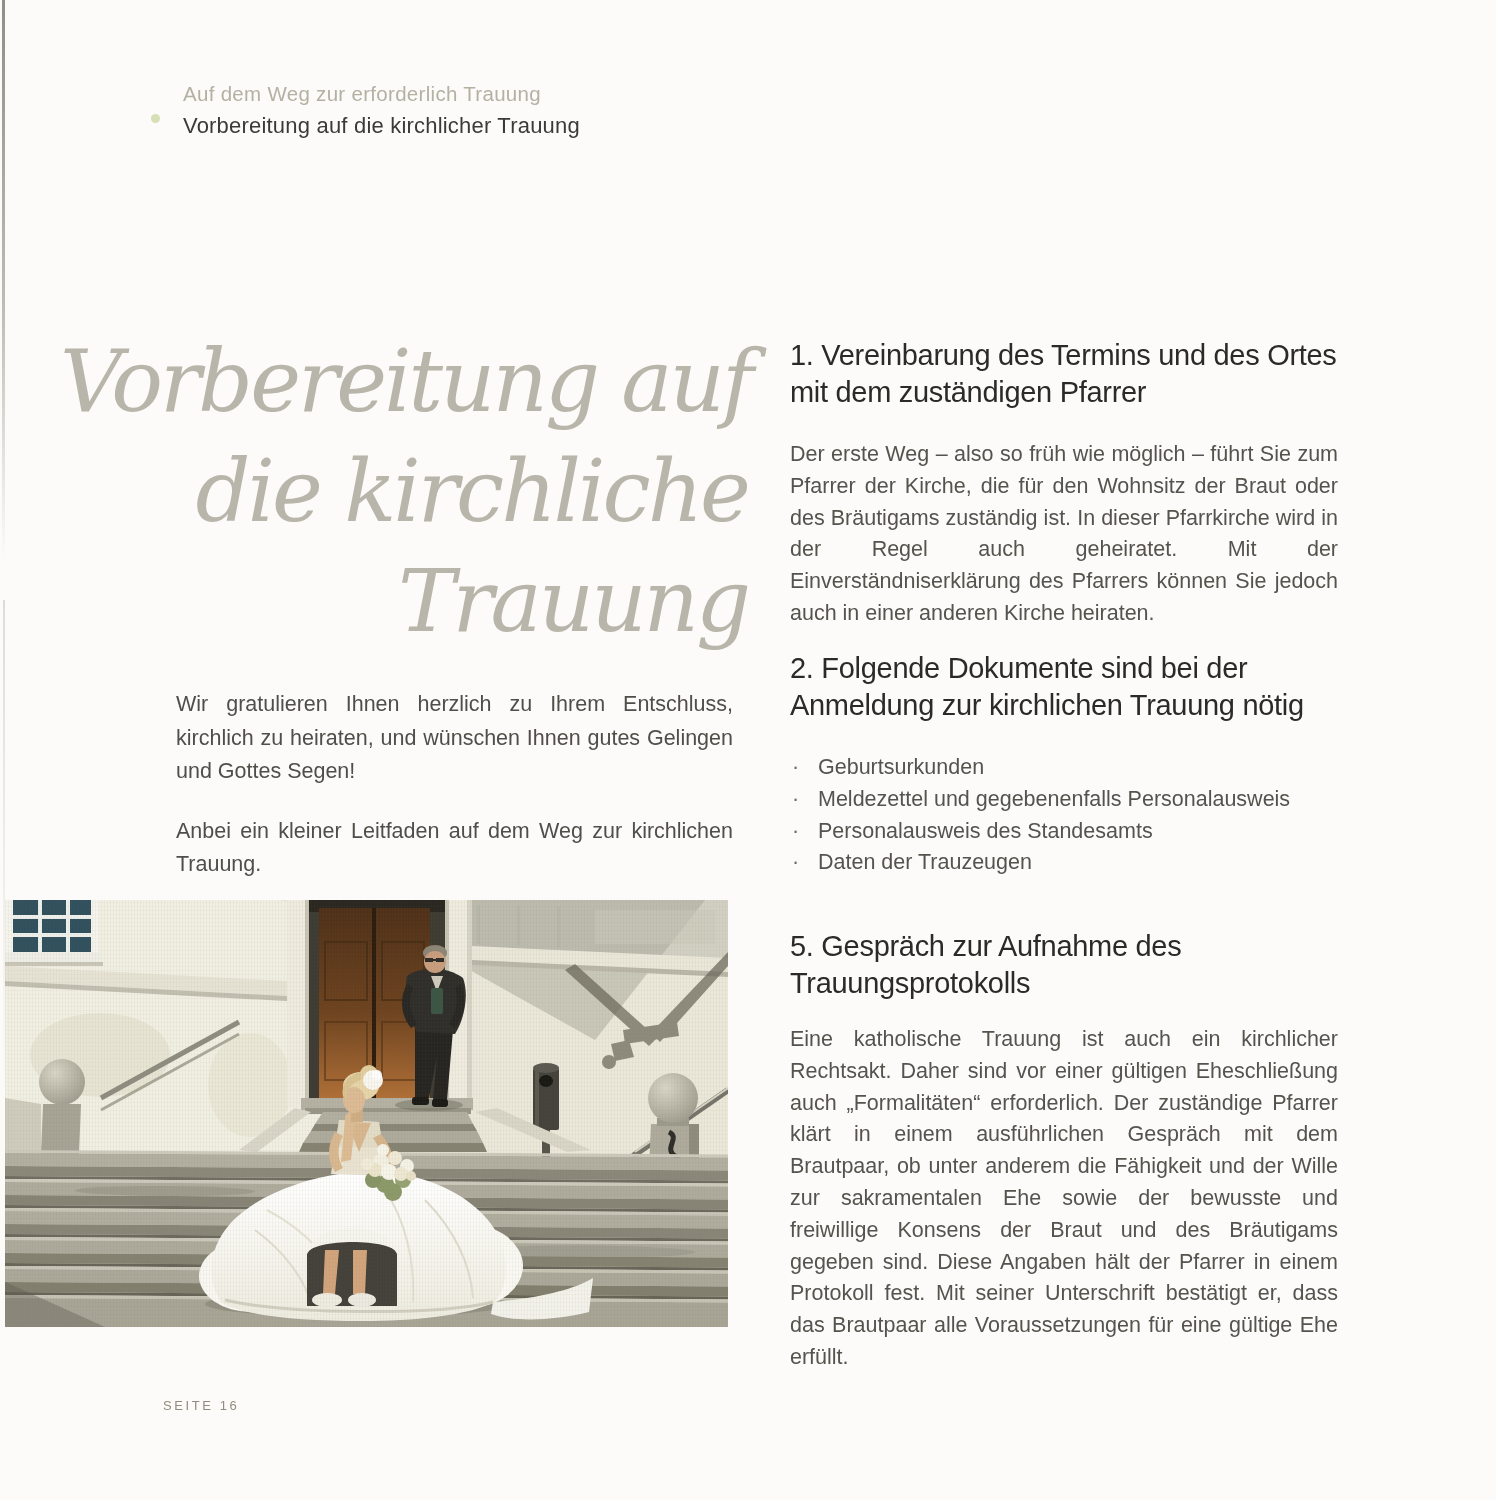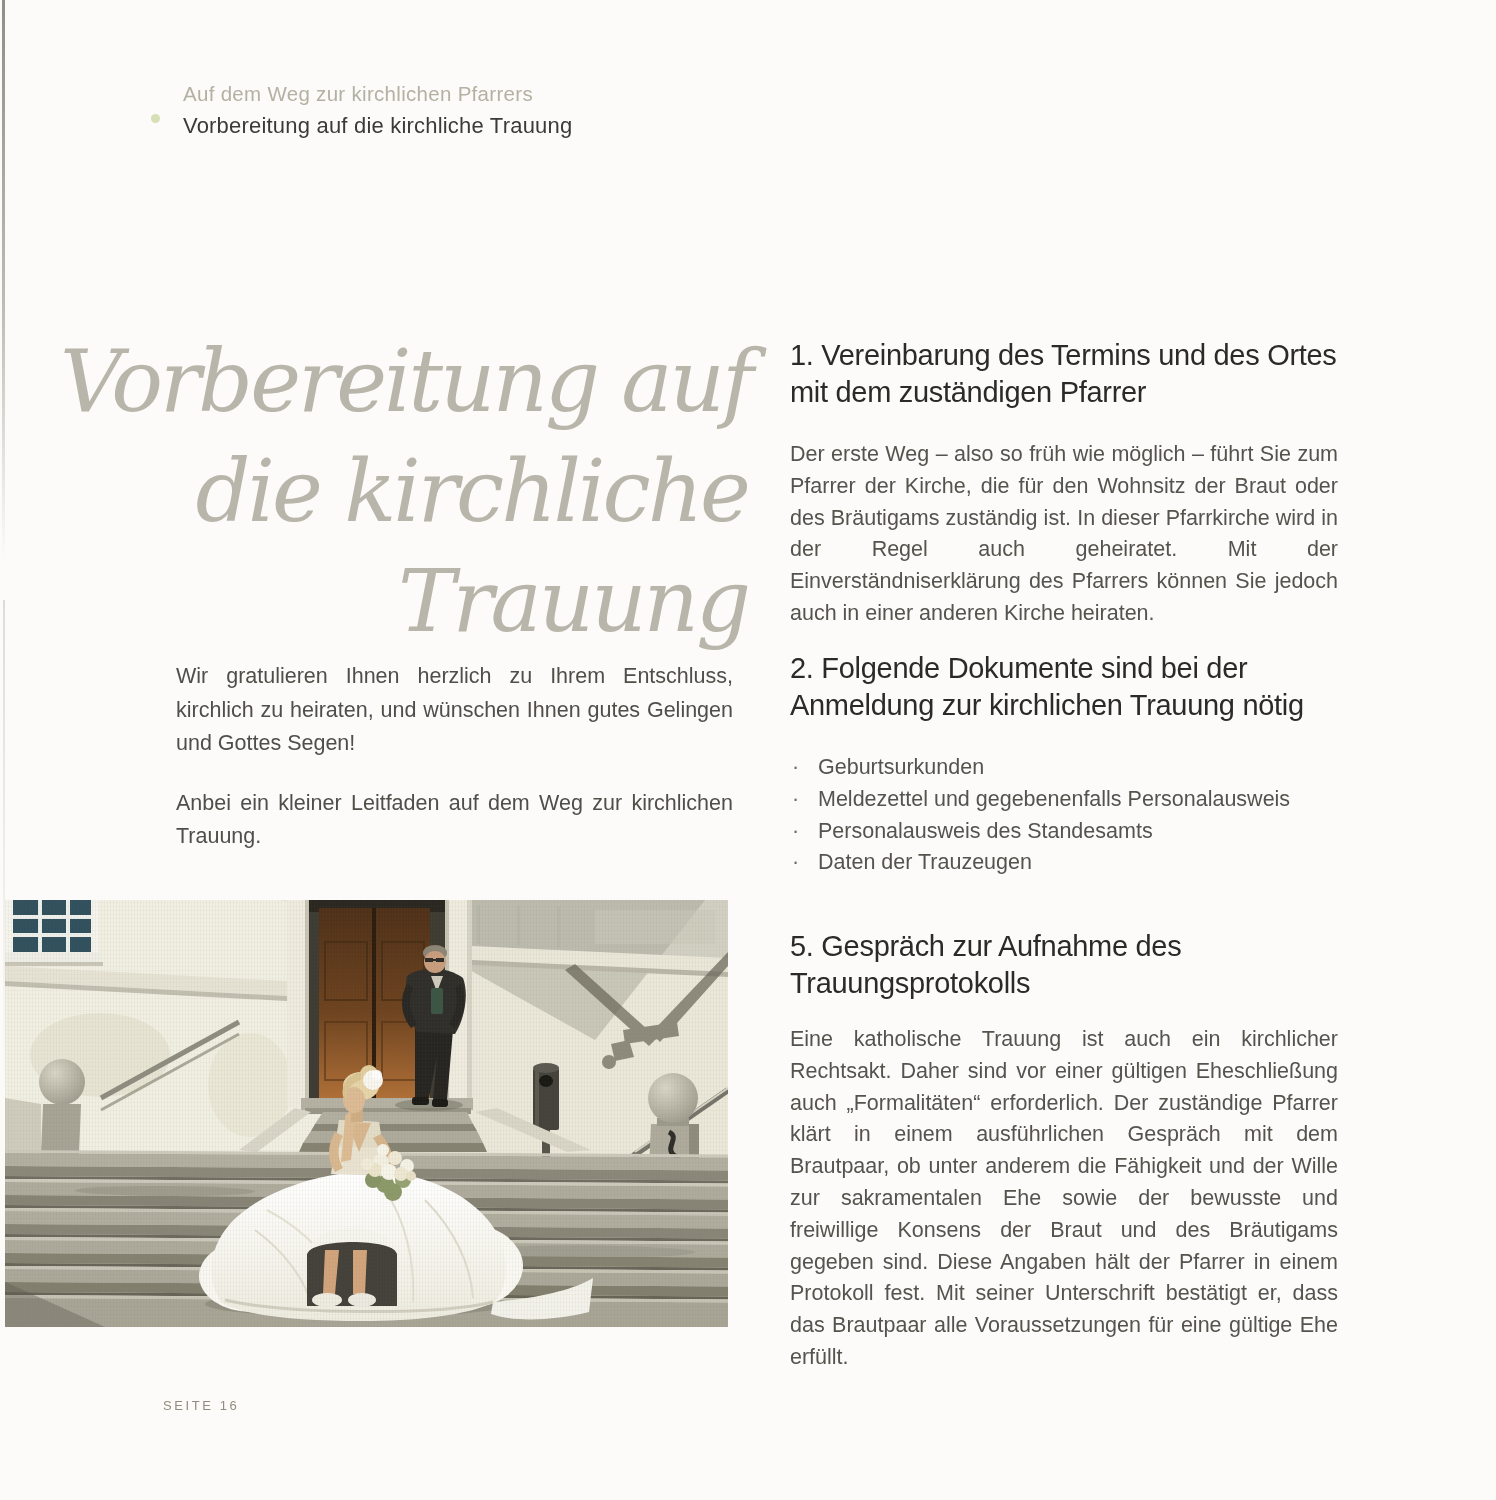--- a/index.html
+++ b/index.html
@@ -23,21 +23,21 @@
 
   
   .script-title{
     position:absolute;left:60px;top:326px;width:688px;text-align:right;
     font-family:"DejaVu Serif","Liberation Serif",serif;font-style:italic;font-weight:400;
     color:#b8b6aa;font-size:86px;line-height:110px;letter-spacing:-3px;white-space:nowrap;
   }
   .script-title span{display:block;}
 
   
-  .intro{position:absolute;left:176px;top:660px;width:557px;
+  .intro{position:absolute;left:176px;top:688px;width:557px;
     color:#504e49;font-size:21.5px;line-height:33.5px;text-align:justify;}
   .intro p{margin:0;}
   .intro p + p{margin-top:26px;}
 
   
   .photo{position:absolute;left:5px;top:900px;width:723px;height:427px;}
   .photo svg{display:block;width:100%;height:100%;}
   .photo::after{content:"";position:absolute;inset:0;pointer-events:none;
     background:
       repeating-linear-gradient(90deg,rgba(110,105,88,.05) 0 1px,rgba(0,0,0,0) 1px 3px),
@@ -59,22 +59,22 @@
 </style>
 </head>
 <body>
 
 <div class="page">
   <div class="scan-edge"></div>
   <div class="scan-edge-b"></div>
 
   <div class="crumb-dot"></div>
   <div class="crumbs">
-    <div class="crumb1">Auf dem Weg zur kirchlichen Pfarrers</div>
-    <div class="crumb2">Vorbereitung auf die kirchliche Trauung</div>
+    <div class="crumb1">Auf dem Weg zur erforderlich Trauung</div>
+    <div class="crumb2">Vorbereitung auf die kirchlicher Trauung</div>
   </div>
 
   <div class="script-title">
     <span>Vorbereitung auf</span>
     <span>die kirchliche</span>
     <span>Trauung</span>
   </div>
 
   <div class="intro">
     <p>Wir gratulieren Ihnen herzlich zu Ihrem Entschluss, kirchlich zu heiraten, und wünschen Ihnen gutes Gelingen und Gottes Segen!</p>

